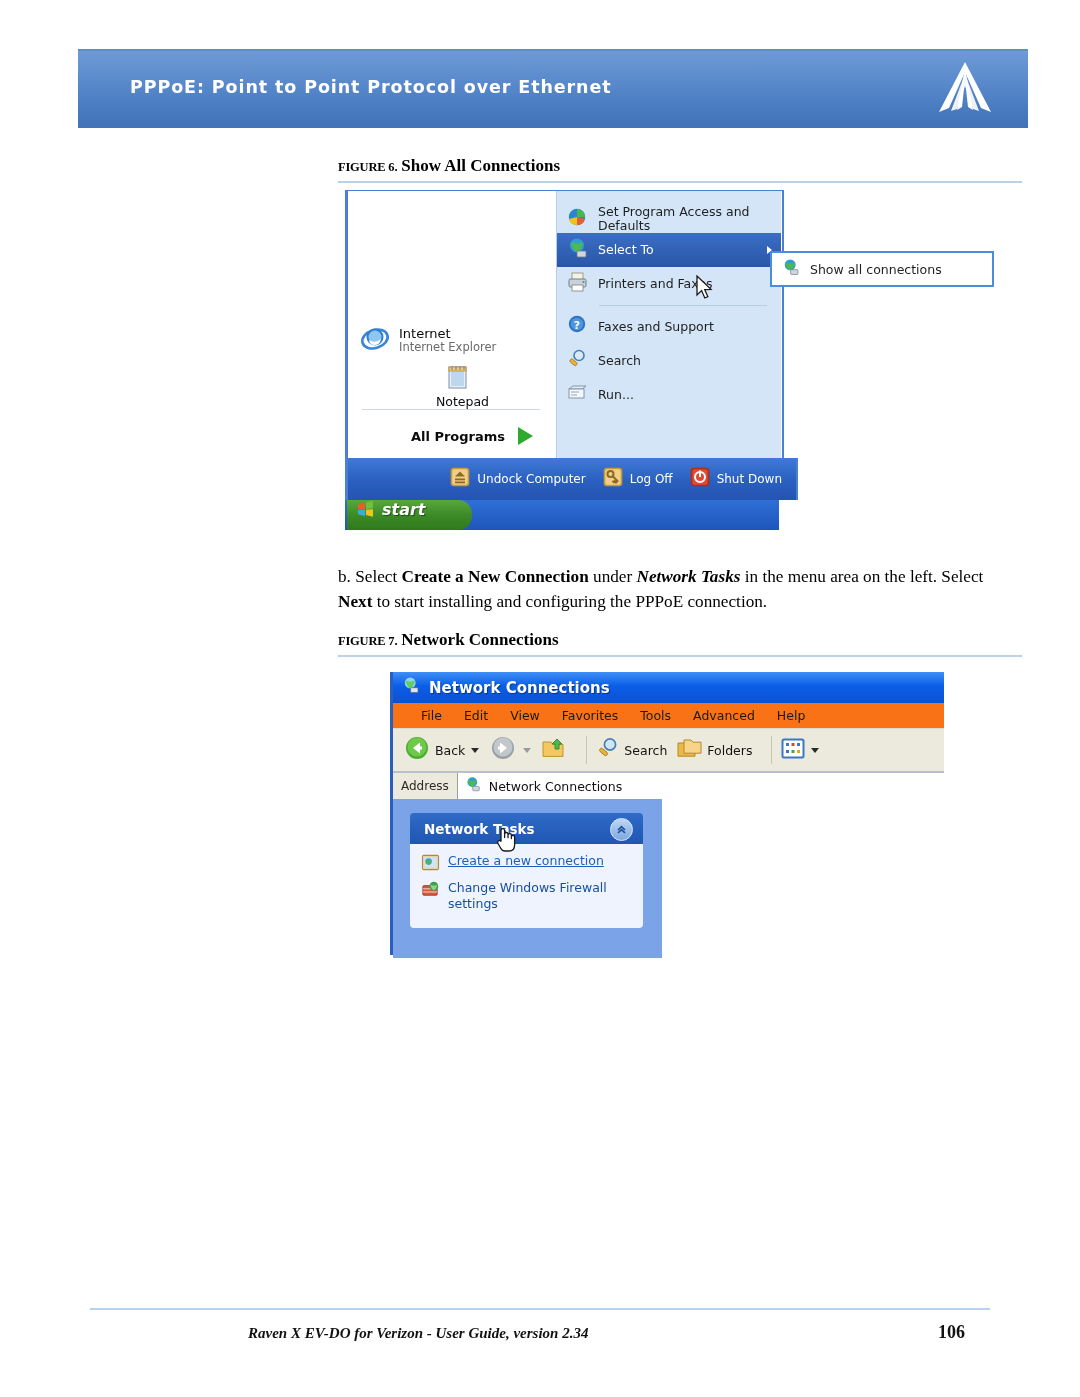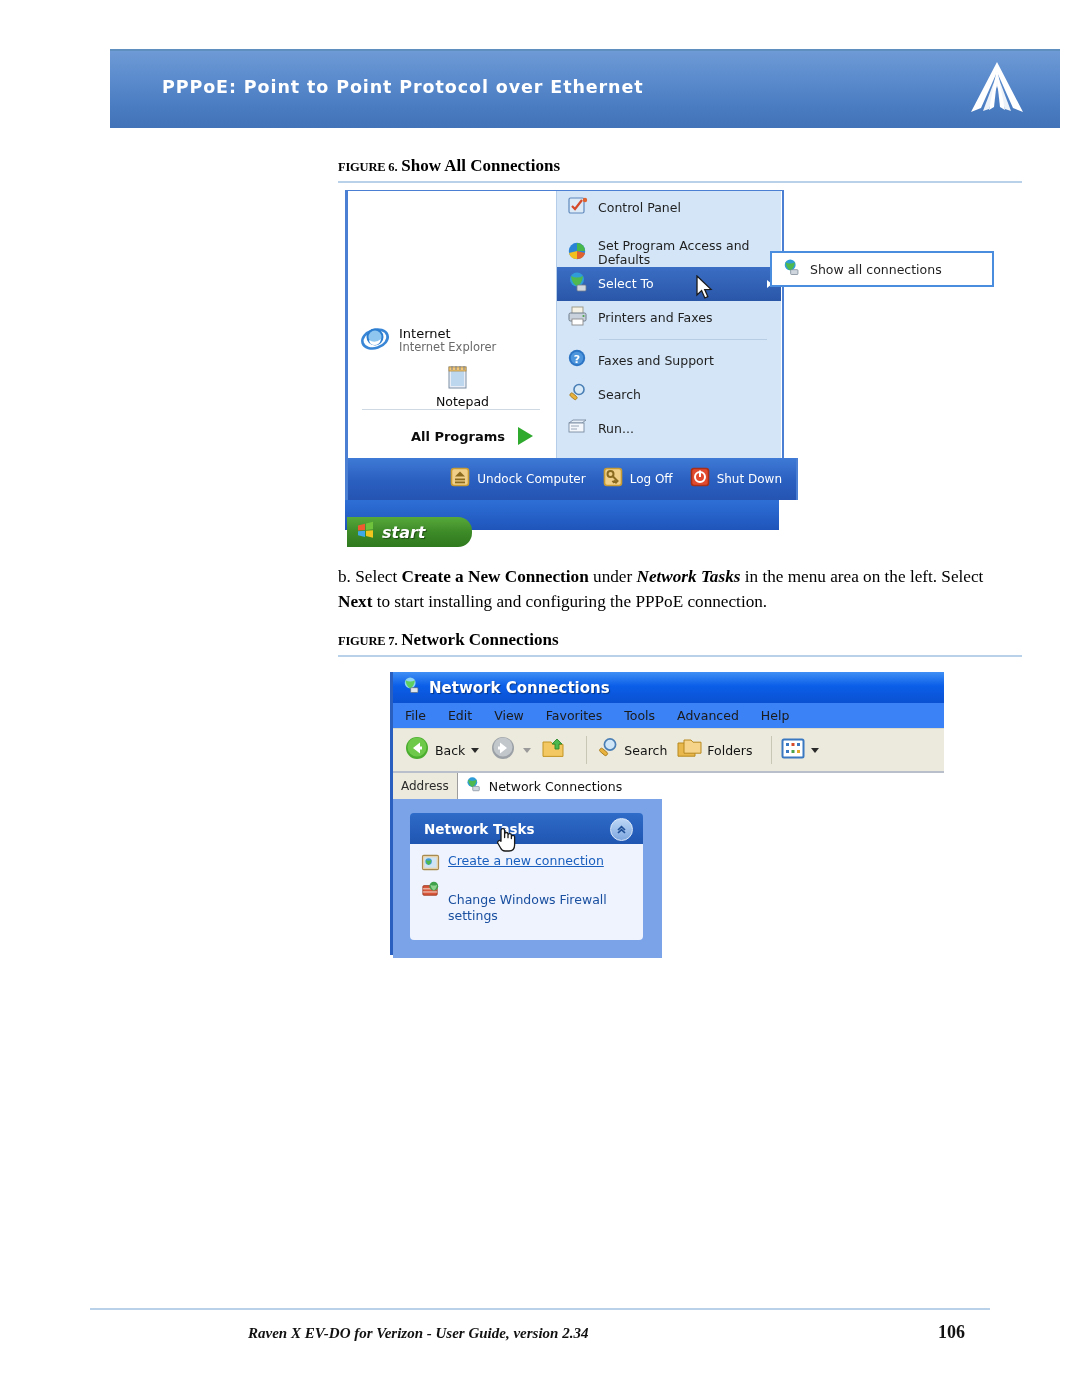--- a/index.html
+++ b/index.html
@@ -10,21 +10,20 @@
     font-family:"Liberation Serif", serif;
     position:relative;
     overflow:hidden;
   }
 
   
   .header-band{
     position:absolute;left:78px;top:49px;width:950px;height:77px;
     background:linear-gradient(180deg,#6e9ad6 0%,#5c8ccd 35%,#4a7cc2 72%,#4272b8 100%);
     border-top:2px solid #5e8fbe;
-    margin-left:32px;
   }
   .header-title{
     position:absolute;left:52px;top:26px;
     font-family:"DejaVu Sans", sans-serif;
     font-weight:bold;font-size:17.5px;letter-spacing:0.9px;
     color:#ffffff;white-space:nowrap;
   }
   .logo-wrap{position:absolute;right:32px;top:9px;width:62px;height:58px;}
 
   
@@ -79,23 +78,23 @@
 
   .sm-footer{position:absolute;left:0;top:268px;width:434px;height:42px;
     background:linear-gradient(180deg,#3f7ad6 0%,#2a5fc0 55%,#2554b2 100%);
     display:flex;align-items:center;justify-content:flex-end;padding-right:14px;
     border-left:3px solid #4a7fd4;border-right:2px solid #4a7fd4;}
   .sm-fitem{display:flex;align-items:center;margin-left:16px;}
   .sm-fitem .flbl{font-size:12px;color:#ffffff;margin-left:6px;}
 
   .taskbar{position:absolute;left:0;top:310px;width:434px;height:30px;
     background:linear-gradient(180deg,#2e6fd6 0%,#1f55bb 100%);}
-  .startbtn{position:absolute;left:2px;top:17px;width:116px;height:30px;
+  .startbtn{position:absolute;left:2px;top:0;width:116px;height:30px;
     background:linear-gradient(180deg,#57a93a 0%,#3d8a28 50%,#2f7a1e 100%);
-    border-radius:0 14px 14px 0;display:flex;align-items:center;padding-left:9px;}
+    border-radius:0 14px 14px 0;display:flex;align-items:flex-start;padding-left:9px;}
   .startbtn .stxt{font-size:16px;font-weight:bold;font-style:italic;color:#ffffff;
     margin-left:7px;text-shadow:1px 1px 1px rgba(0,0,0,.45);}
 
   
   .submenu{
     position:absolute;left:770px;top:251px;width:210px;height:32px;
     background:#ffffff;border:2px solid #4a8ddf;
     display:flex;align-items:center;padding-left:10px;
     font-family:"DejaVu Sans", sans-serif;
   }
@@ -104,21 +103,21 @@
   
   .ncwin{
     position:absolute;left:390px;top:672px;width:551px;height:283px;
     font-family:"DejaVu Sans", sans-serif;
     border-left:3px solid #2a5fc0;
   }
   .nc-title{height:31px;background:linear-gradient(180deg,#3f8ff5 0%,#0b5ee8 45%,#0a51d2 100%);
     display:flex;align-items:center;padding-left:9px;}
   .nc-title .t{font-size:15px;font-weight:bold;color:#fff;margin-left:8px;
     text-shadow:1px 1px 1px rgba(0,0,0,.4);}
-  .nc-menubar{height:25px;background:#3b82f6;display:flex;align-items:center;padding-left:12px;
+  .nc-menubar{height:25px;background:#f97316;display:flex;align-items:center;padding-left:28px;
     border-bottom:1px solid #dcd9c8;}
   .nc-menubar .m{font-size:12.5px;color:#1a1a1a;margin-right:22px;}
   .nc-toolbar{height:42px;background:#eceadc;display:flex;align-items:center;padding-left:10px;
     border-bottom:2px solid #b9c0cc;}
   .tb-item{display:flex;align-items:center;margin-right:10px;}
   .tb-item .tl{font-size:12.5px;color:#141414;margin-left:4px;}
   .tb-caret{width:0;height:0;border-left:4px solid transparent;border-right:4px solid transparent;
     border-top:5px solid #2a2a2a;margin-left:6px;}
   .tb-caret.dim{border-top-color:#9a9a9a;}
   .tb-div{width:1px;height:28px;background:#c8c6b4;margin:0 9px;}
@@ -220,30 +219,20 @@
       <div class="sm-left-sep"></div>
 
       <div class="allprograms">
         <span class="ap-t">All Programs</span>
         <span class="ap-tri"></span>
       </div>
     </div>
 
     <div class="sm-right">
 
-      <div class="sm-item">
-        <span>
-          <svg width="22" height="22" viewBox="0 0 22 22">
-            <rect x="2" y="3" width="15" height="15" rx="1.5" fill="#dce9f7" stroke="#5f88bb" stroke-width="1.2"></rect>
-            <path d="M5 11 l3 3 l7 -9" fill="none" stroke="#d44a2a" stroke-width="2.2"></path>
-            <circle cx="18" cy="5" r="2.2" fill="#e0622f"></circle>
-          </svg>
-        </span>
-        <span class="lbl">Control Panel</span>
-      </div>
 
       <div class="sm-item two-line">
         <span>
           <svg width="22" height="22" viewBox="0 0 22 22">
             <circle cx="10" cy="10" r="8.2" fill="#2b83d6"></circle>
             <path d="M10 2 a8 8 0 0 1 8 8 l-8 0z" fill="#49b84a"></path>
             <path d="M2 12 a8 8 0 0 0 8 6 l0 -8z" fill="#f2c01e"></path>
             <path d="M18 12 a8 8 0 0 1 -8 6 l0 -8z" fill="#e0622f"></path>
           </svg>
         </span>
@@ -516,21 +505,21 @@
           <div class="nt-row">
             <span>
               <svg width="19" height="19" viewBox="0 0 20 20">
                 <rect x="2" y="6" width="15" height="10" rx="1" fill="#d9563a" stroke="#9e3a22" stroke-width="1"></rect>
                 <line x1="2" y1="9.3" x2="17" y2="9.3" stroke="#f0e0d6" stroke-width="1"></line>
                 <line x1="2" y1="12.6" x2="17" y2="12.6" stroke="#f0e0d6" stroke-width="1"></line>
                 <circle cx="13.5" cy="6.5" r="4.6" fill="#3fa14a"></circle>
                 <path d="M10 5 q3.5 1.8 7 0 q-0.7 4.6 -3.5 5.9 q-2.8 -1.3 -3.5 -5.9z" fill="#8fd08f"></path>
               </svg>
             </span>
-            <span class="rl" style="max-width:176px;margin-top:12px;">Change Windows Firewall settings</span>
+            <span class="rl" style="max-width:176px;">Change Windows Firewall settings</span>
           </div>
         </div>
       </div>
     </div>
 
     <svg class="cursor" style="left:100px;top:26px;" width="24" height="30" viewBox="0 0 24 30">
       <path d="M8 14 L8 5.5 a1.8 1.8 0 0 1 3.6 0 L11.6 12.5 L11.6 9.2 a1.7 1.7 0 0 1 3.4 0 l0 3.5 l0 -2.4 a1.7 1.7 0 0 1 3.4 0 l0 3.2 l0 -1.6 a1.6 1.6 0 0 1 3.2 0 L21.6 20 q0 6 -5.6 6 l-4 0 q-3 0 -4.4 -3 L5 18.5 a1.8 1.8 0 0 1 3 -2.2z" fill="#ffffff" stroke="#1a1a1a" stroke-width="1.3" stroke-linejoin="round"></path>
     </svg>
   </div>
 </div>

